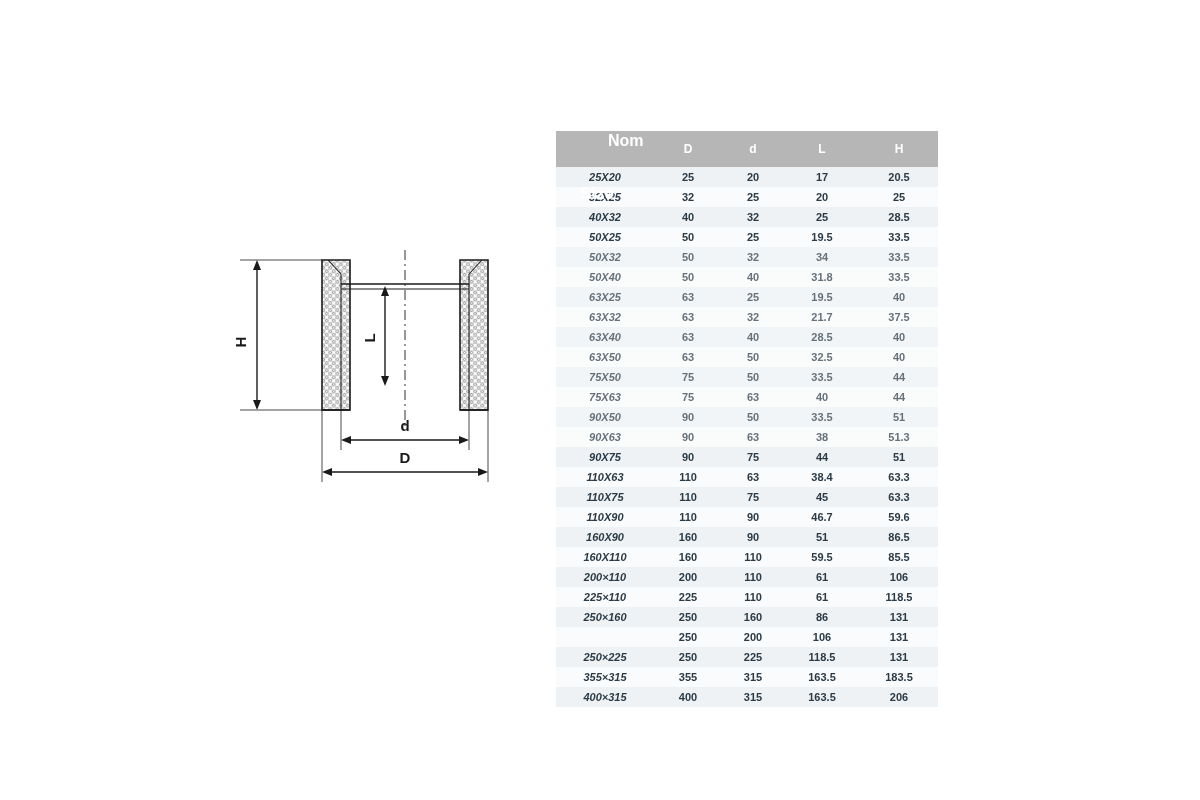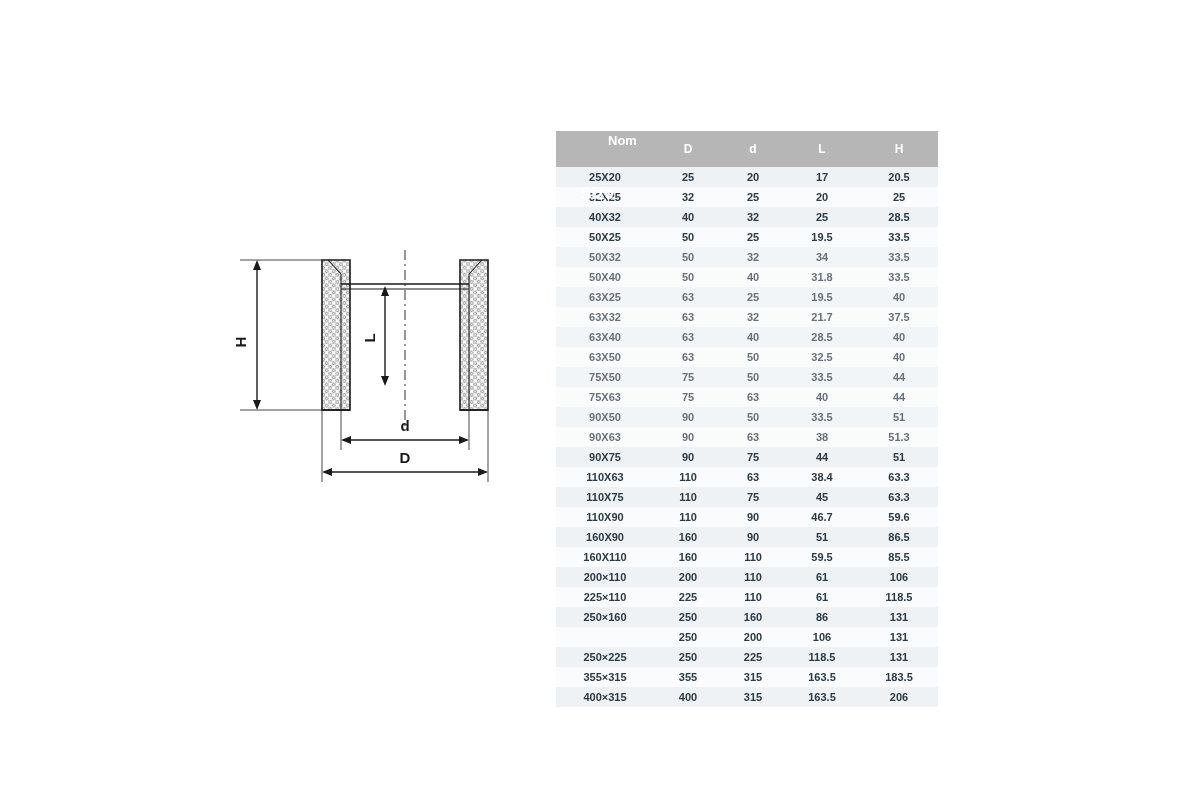--- a/index.html
+++ b/index.html
@@ -52,34 +52,34 @@
     font-weight: bold;
   }
   #spec-table thead th.size-head {
     position: relative;
     width: 98px;
   }
   .size-head .nom {
     position: absolute;
     left: 52px;
     top: 4px;
-    font-size: 13px;
+    font-size: 16px;
     line-height: 12px;
   }
   .size-head .size {
     position: absolute;
     left: 24px;
     top: 17px;
     font-size: 17px;
     line-height: 12px;
     margin-top: 40px;
   }
   #spec-table tbody tr:nth-child(odd)  td { background: #eef2f5; }
   #spec-table tbody tr:nth-child(even) td { background: #f9fbfc; }
-  #spec-table td.col-size { width: 98px; }
+  #spec-table td.col-size { width: 98px; font-style: italic; }
   #spec-table td.col-d, #spec-table th.col-d { width: 68px; }
   #spec-table td.col-dd, #spec-table th.col-dd { width: 62px; }
   #spec-table td.col-l, #spec-table th.col-l { width: 76px; }
   #spec-table td.col-h, #spec-table th.col-h { width: 78px; }
 
   
   .faded td { opacity: 0.72; }
 </style>
 </head>
 <body>

